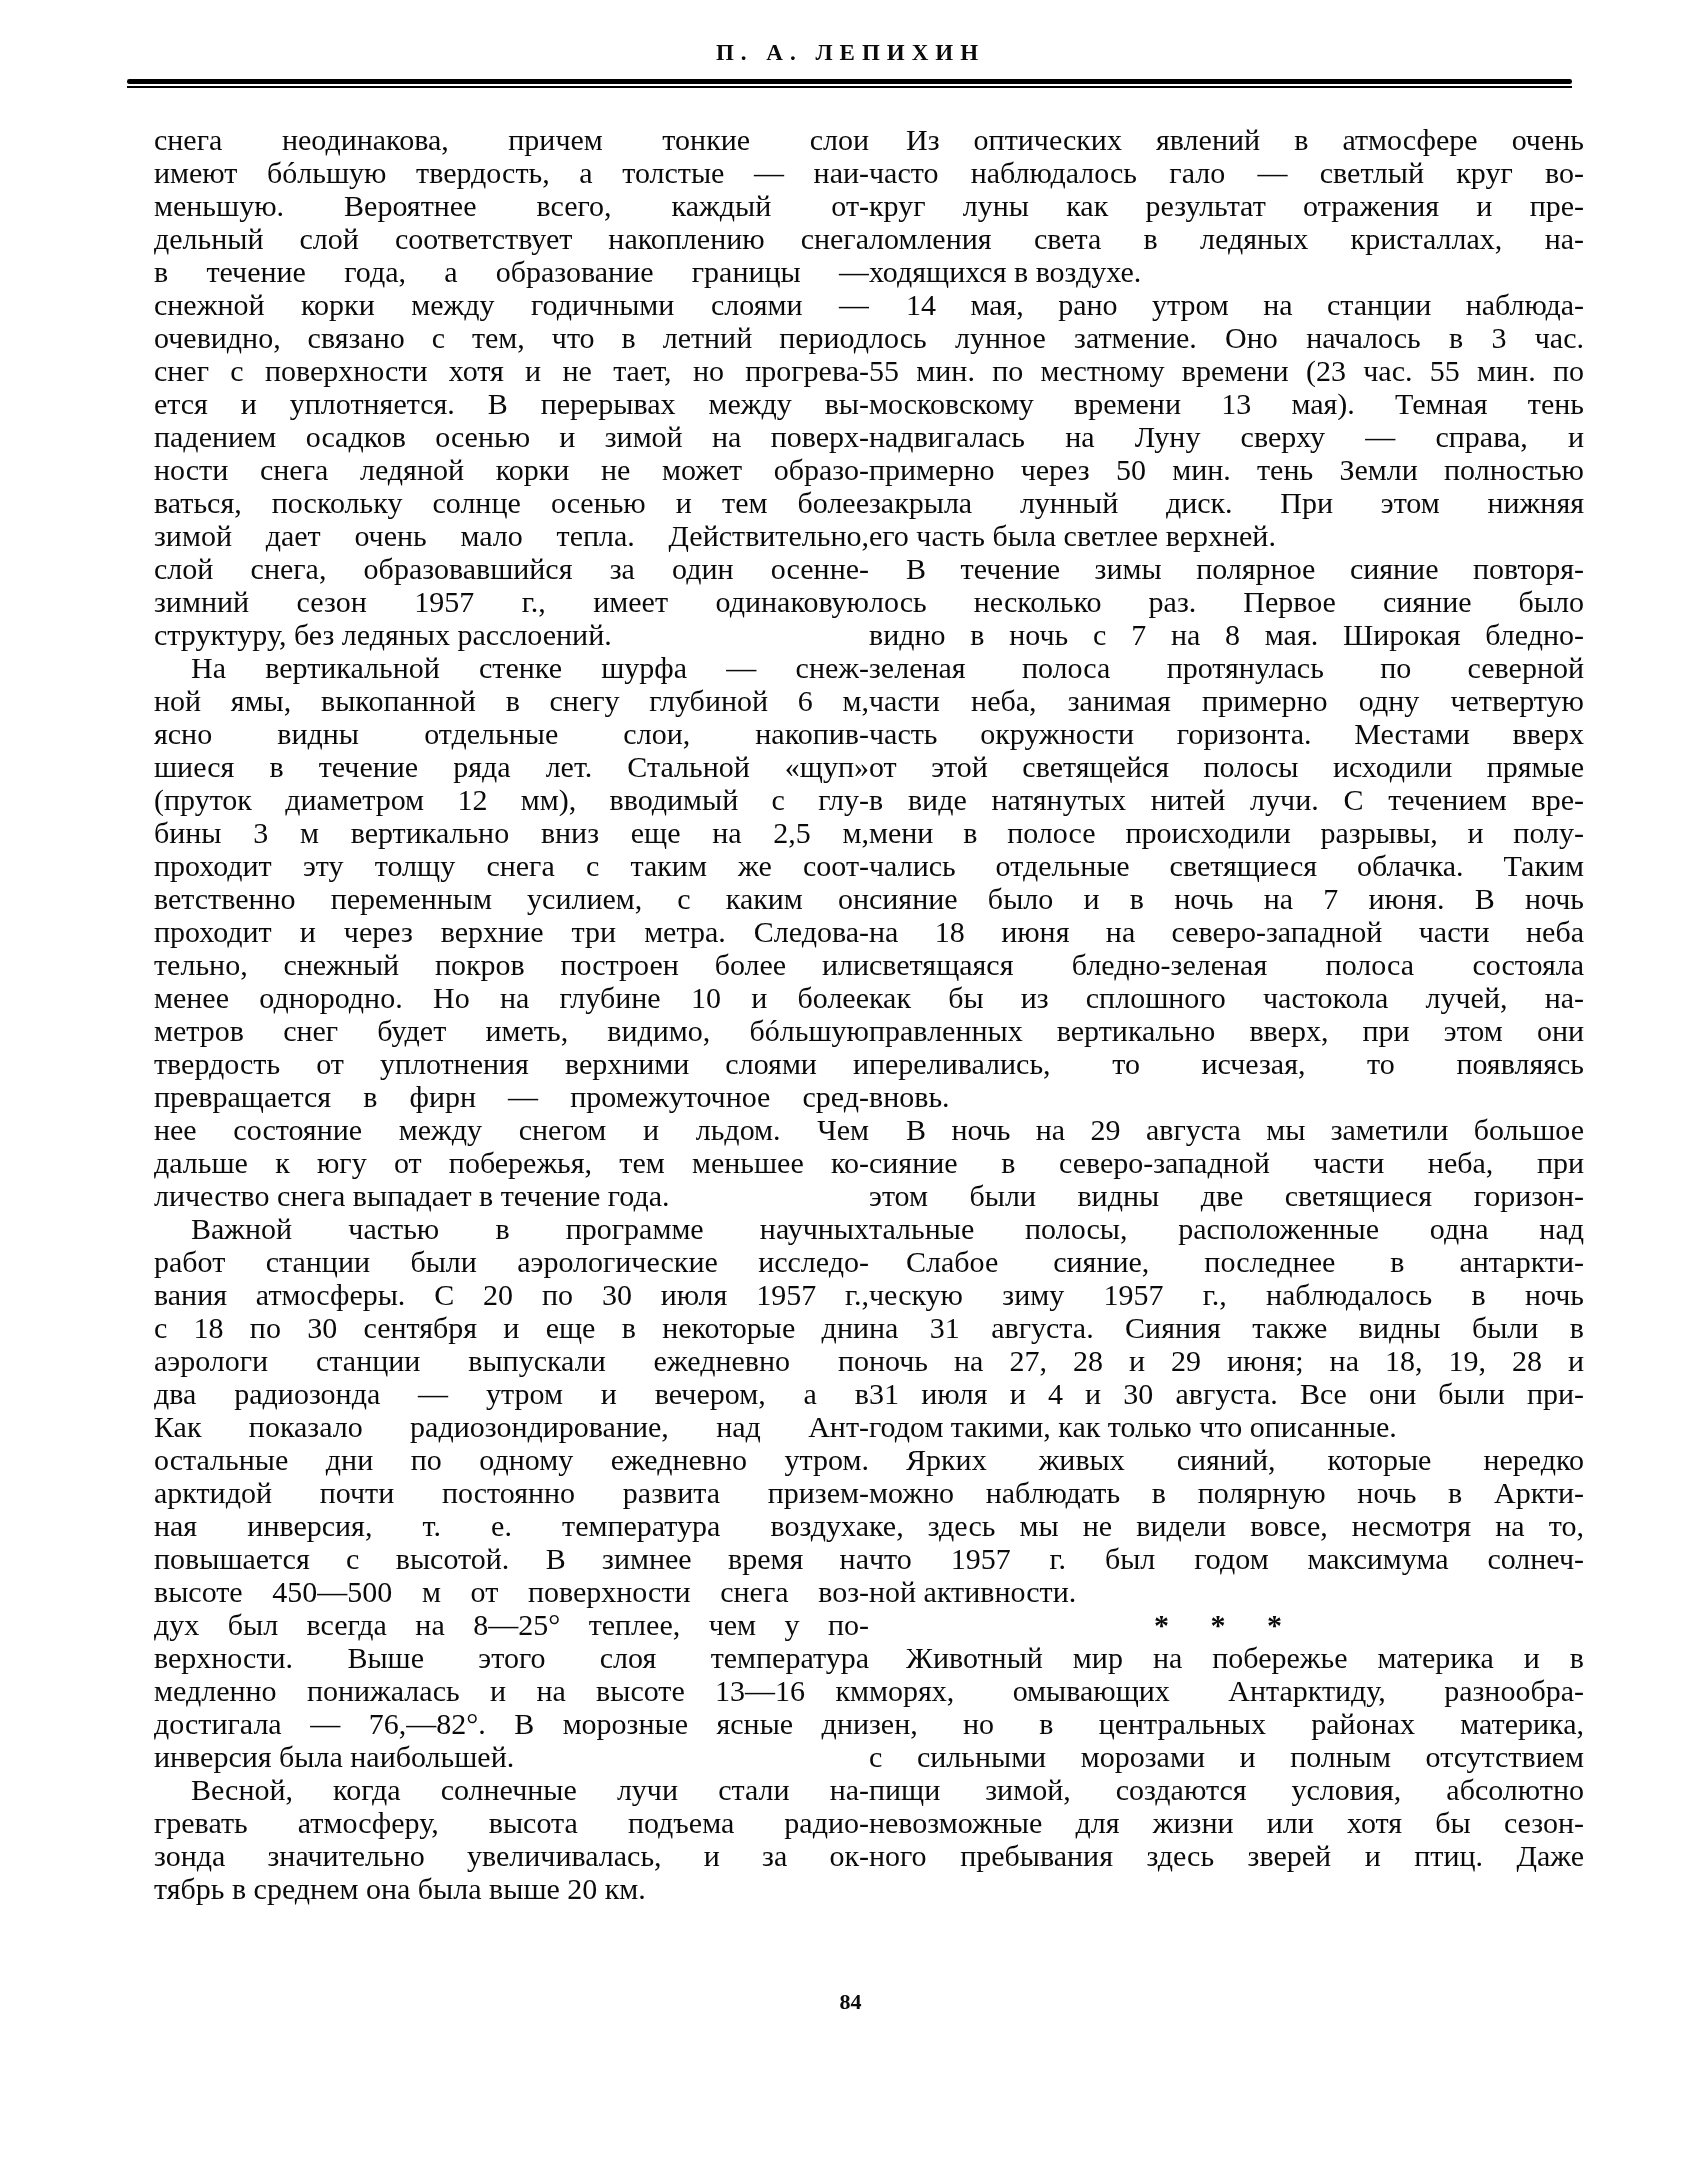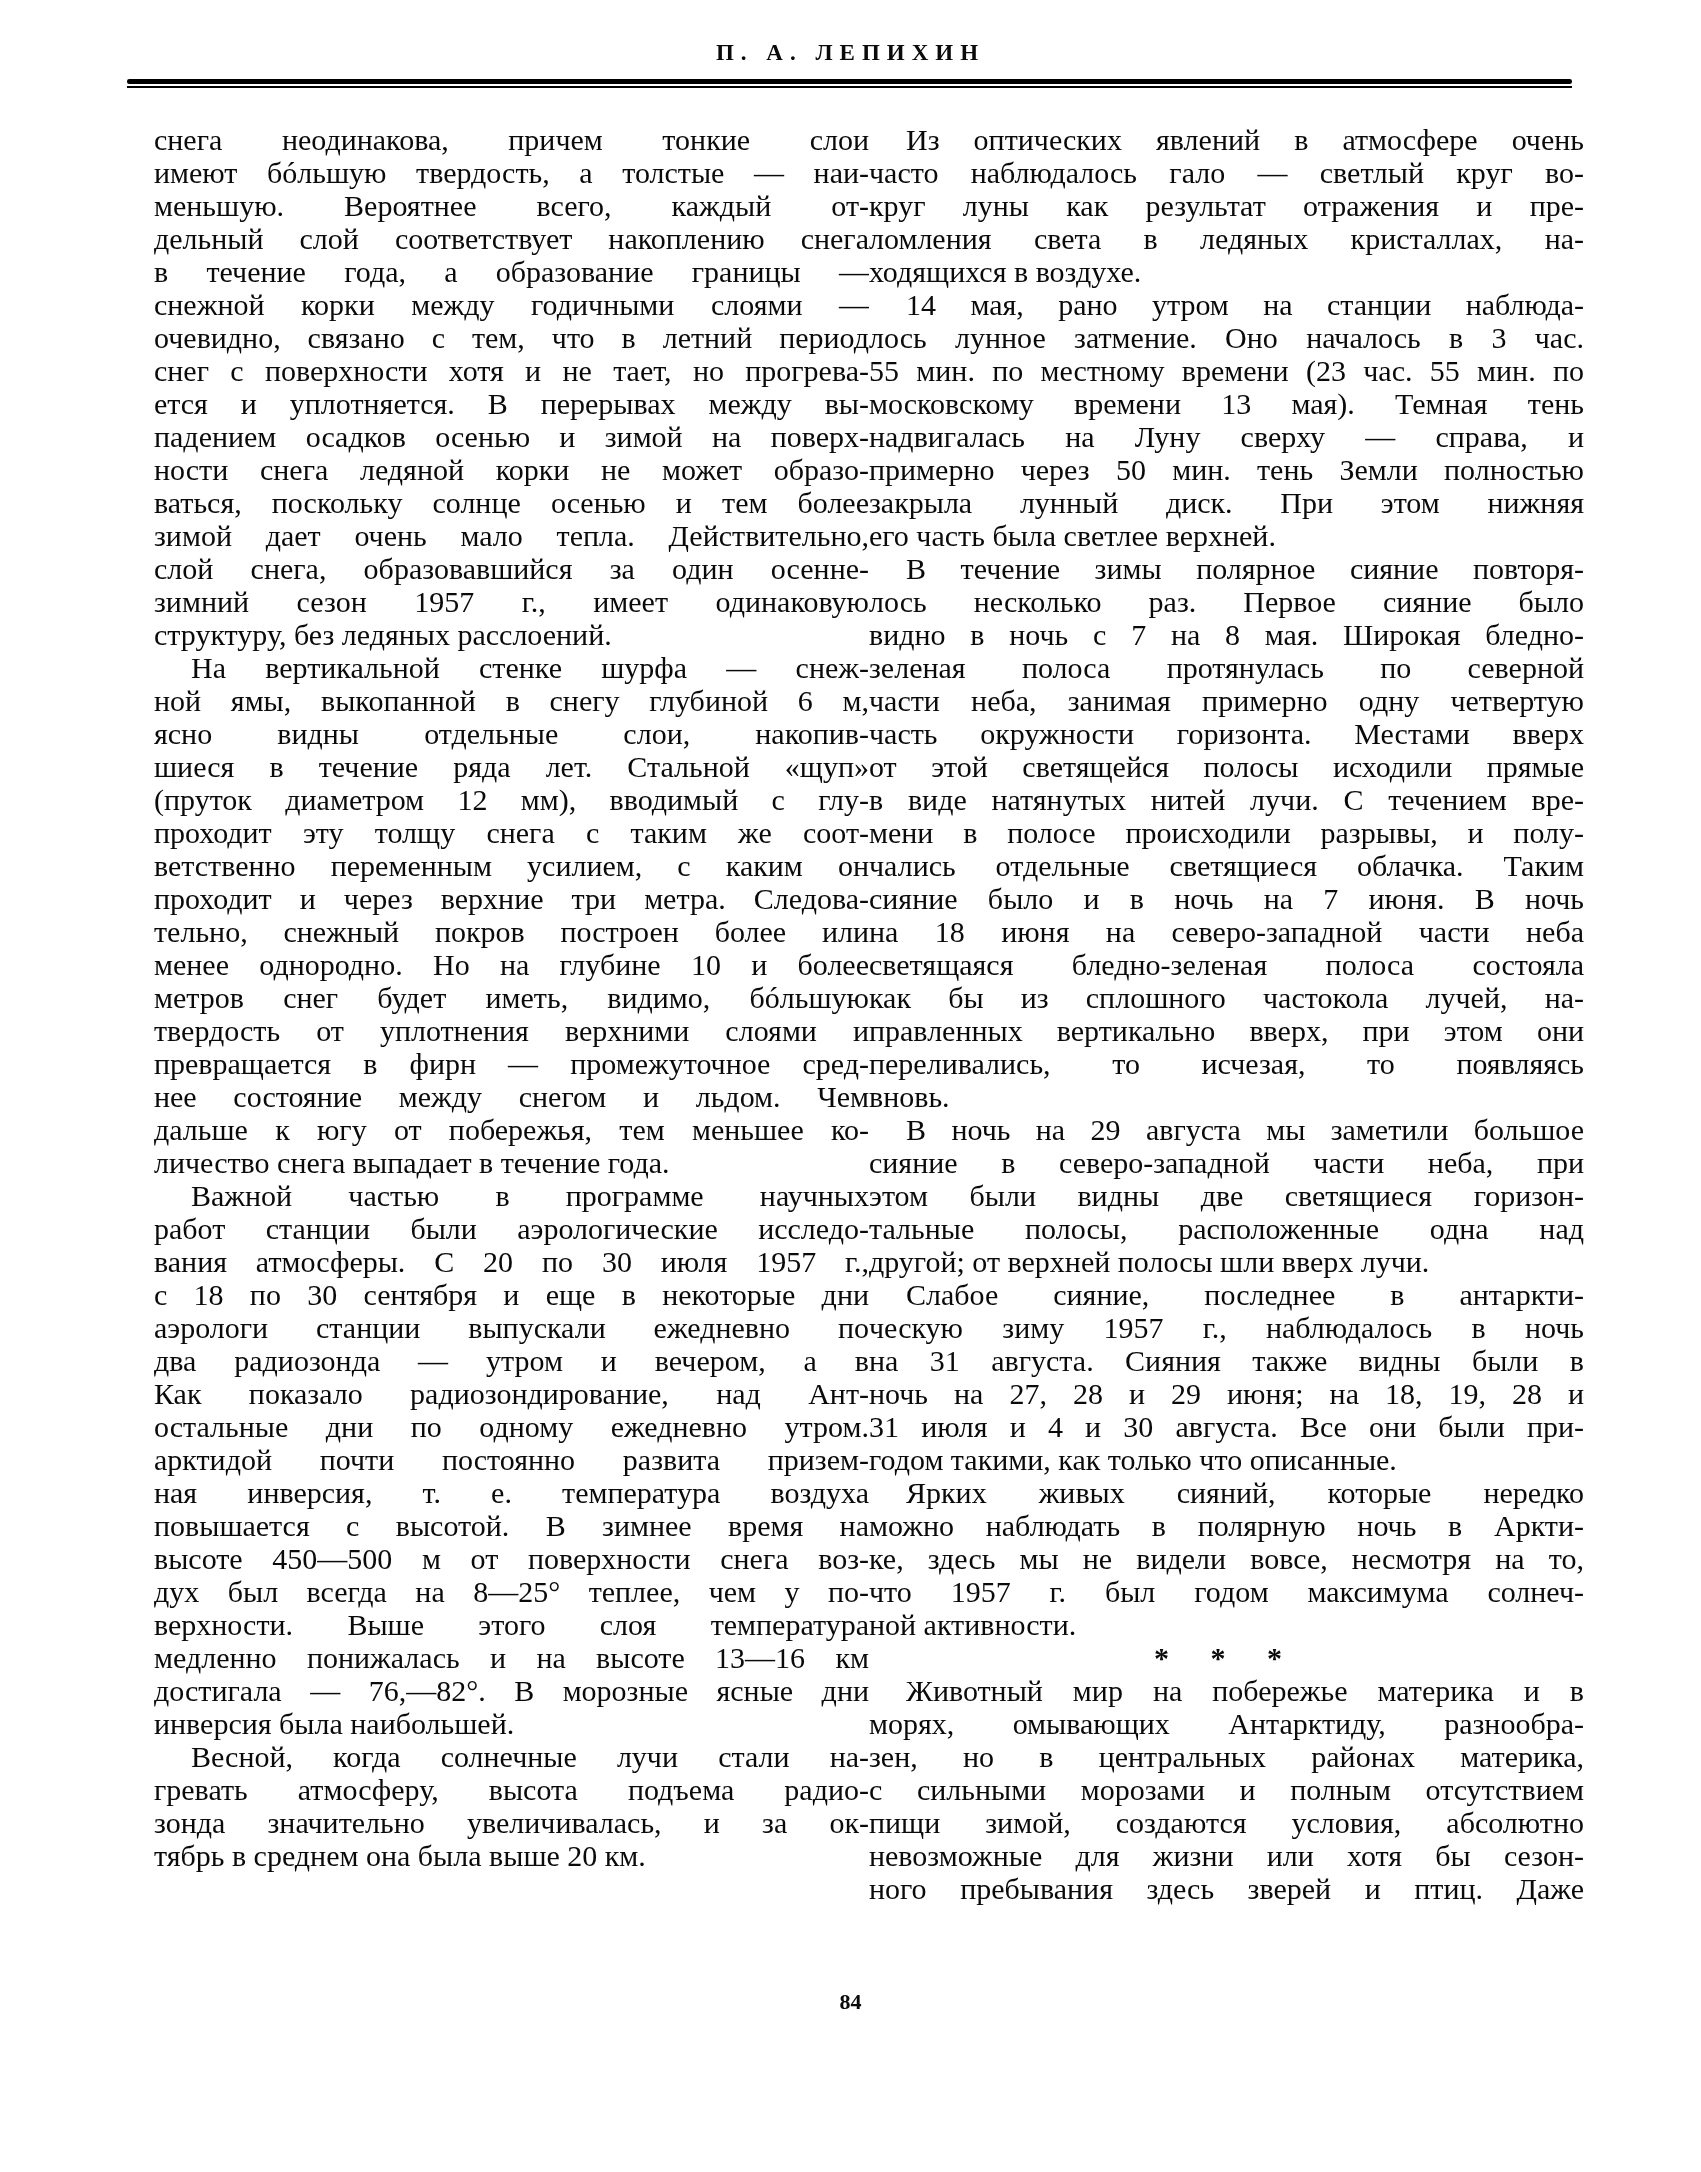--- a/index.html
+++ b/index.html
@@ -52,20 +52,21 @@
     <div class="line">ваться, поскольку солнце осенью и тем более</div>
     <div class="line">зимой дает очень мало тепла. Действительно,</div>
     <div class="line">слой снега, образовавшийся за один осенне-</div>
     <div class="line">зимний сезон 1957 г., имеет одинаковую</div>
     <div class="line last">структуру, без ледяных расслоений.</div>
     <div class="line indent">На вертикальной стенке шурфа — снеж-</div>
     <div class="line">ной ямы, выкопанной в снегу глубиной 6 м,</div>
     <div class="line">ясно видны отдельные слои, накопив-</div>
     <div class="line">шиеся в течение ряда лет. Стальной «щуп»</div>
     <div class="line">(пруток диаметром 12 мм), вводимый с глу-</div>
+    <div class="line">бины 3 м вертикально вниз еще на 2,5 м,</div>
     <div class="line">проходит эту толщу снега с таким же соот-</div>
     <div class="line">ветственно переменным усилием, с каким он</div>
     <div class="line">проходит и через верхние три метра. Следова-</div>
     <div class="line">тельно, снежный покров построен более или</div>
     <div class="line">менее однородно. Но на глубине 10 и более</div>
     <div class="line">метров снег будет иметь, видимо, бóльшую</div>
     <div class="line">твердость от уплотнения верхними слоями и</div>
     <div class="line">превращается в фирн — промежуточное сред-</div>
     <div class="line">нее состояние между снегом и льдом. Чем</div>
     <div class="line">дальше к югу от побережья, тем меньшее ко-</div>
@@ -120,21 +121,20 @@
     <div class="line">на 18 июня на северо-западной части неба</div>
     <div class="line">светящаяся бледно-зеленая полоса состояла</div>
     <div class="line">как бы из сплошного частокола лучей, на-</div>
     <div class="line">правленных вертикально вверх, при этом они</div>
     <div class="line">переливались, то исчезая, то появляясь</div>
     <div class="line last">вновь.</div>
     <div class="line indent">В ночь на 29 августа мы заметили большое</div>
     <div class="line">сияние в северо-западной части неба, при</div>
     <div class="line">этом были видны две светящиеся горизон-</div>
     <div class="line">тальные полосы, расположенные одна над</div>
-    <div class="line last">другой; от верхней полосы шли вверх лучи.</div>
     <div class="line indent">Слабое сияние, последнее в антаркти-</div>
     <div class="line">ческую зиму 1957 г., наблюдалось в ночь</div>
     <div class="line">на 31 августа. Сияния также видны были в</div>
     <div class="line">ночь на 27, 28 и 29 июня; на 18, 19, 28 и</div>
     <div class="line">31 июля и 4 и 30 августа. Все они были при-</div>
     <div class="line last">годом такими, как только что описанные.</div>
     <div class="line indent">Ярких живых сияний, которые нередко</div>
     <div class="line">можно наблюдать в полярную ночь в Аркти-</div>
     <div class="line">ке, здесь мы не видели вовсе, несмотря на то,</div>
     <div class="line">что 1957 г. был годом максимума солнеч-</div>

